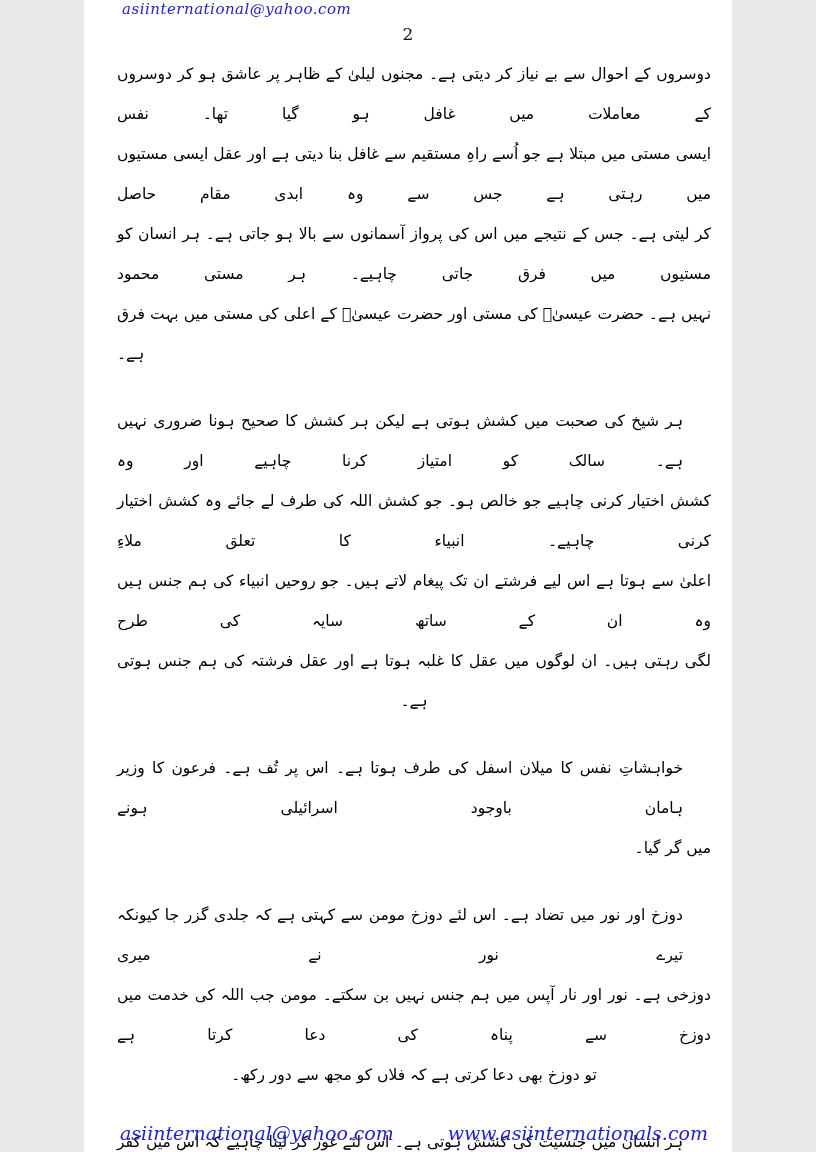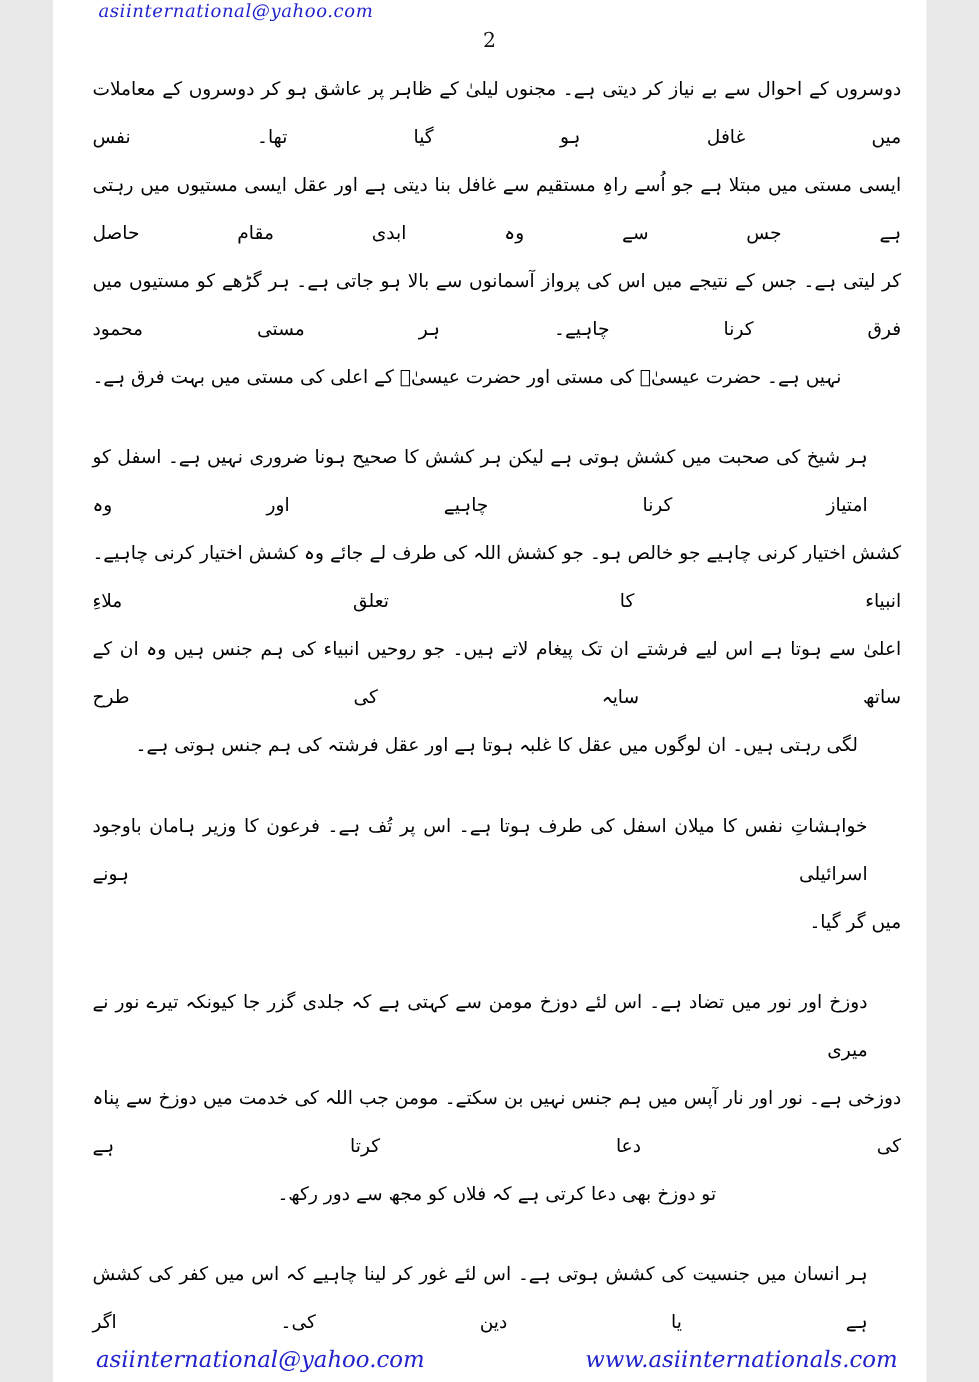--- a/index.html
+++ b/index.html
@@ -1,17 +1,17 @@
 <!DOCTYPE html>
 <html lang="ur"><head>
 <meta charset="utf-8">
 <style>
   html,body{margin:0;padding:0;background:#e8e8e8;}
   .page{
-    width:728px;height:1152px;background:#ffffff;position:relative;
+    width:648px;height:1152px;background:#ffffff;position:relative;
     margin:0 auto;overflow:hidden;
     font-family:"DejaVu Sans",sans-serif;color:#000;
   }
   .header-email{
     position:absolute;top:0px;left:38px;
     font-family:"DejaVu Serif",serif;font-style:italic;
     font-size:15px;color:#2222cc;letter-spacing:0.5px;
   }
   .page-number{
     position:absolute;top:24px;left:0;right:0;text-align:center;
@@ -47,25 +47,25 @@
   <div class="header-email">asiinternational@yahoo.com</div>
 
   <div class="page-number">2</div>
 
   <div class="body-text">
 
     <div>
         <div class="para">
           <div class="line">دوسروں کے احوال سے بے نیاز کر دیتی ہے۔ مجنوں لیلیٰ کے ظاہر پر عاشق ہو کر دوسروں کے معاملات میں غافل ہو گیا تھا۔ نفس</div>
           <div class="line">ایسی مستی میں مبتلا ہے جو اُسے راہِ مستقیم سے غافل بنا دیتی ہے اور عقل ایسی مستیوں میں رہتی ہے جس سے وہ ابدی مقام حاصل</div>
-          <div class="line">کر لیتی ہے۔ جس کے نتیجے میں اس کی پرواز آسمانوں سے بالا ہو جاتی ہے۔ ہر گڑھے کو مستیوں میں فرق کرنا چاہیے۔ ہر مستی محمود</div>
+          <div class="line">کر لیتی ہے۔ جس کے نتیجے میں اس کی پرواز آسمانوں سے بالا ہو جاتی ہے۔ ہر انسان کو مستیوں میں فرق جاتی چاہیے۔ ہر مستی محمود</div>
           <div class="line last-left">نہیں ہے۔ حضرت عیسیٰؑ کی مستی اور حضرت عیسیٰؑ کے اعلی کی مستی میں بہت فرق ہے۔</div>
         </div>
         <div class="para">
-          <div class="line first">ہر شیخ کی صحبت میں کشش ہوتی ہے لیکن ہر کشش کا صحیح ہونا ضروری نہیں ہے۔ اسفل کو امتیاز کرنا چاہیے اور وہ</div>
+          <div class="line first">ہر شیخ کی صحبت میں کشش ہوتی ہے لیکن ہر کشش کا صحیح ہونا ضروری نہیں ہے۔ سالک کو امتیاز کرنا چاہیے اور وہ</div>
           <div class="line">کشش اختیار کرنی چاہیے جو خالص ہو۔ جو کشش اللہ کی طرف لے جائے وہ کشش اختیار کرنی چاہیے۔ انبیاء کا تعلق ملاءِ</div>
           <div class="line">اعلیٰ سے ہوتا ہے اس لیے فرشتے ان تک پیغام لاتے ہیں۔ جو روحیں انبیاء کی ہم جنس ہیں وہ ان کے ساتھ سایہ کی طرح</div>
           <div class="line last-center">لگی رہتی ہیں۔ ان لوگوں میں عقل کا غلبہ ہوتا ہے اور عقل فرشتہ کی ہم جنس ہوتی ہے۔</div>
         </div>
         <div class="para">
           <div class="line first">خواہشاتِ نفس کا میلان اسفل کی طرف ہوتا ہے۔ اس پر تُف ہے۔ فرعون کا وزیر ہامان باوجود اسرائیلی ہونے</div>
           <div class="line last-right">میں گر گیا۔</div>
         </div>
         <div class="para">
           <div class="line first">دوزخ اور نور میں تضاد ہے۔ اس لئے دوزخ مومن سے کہتی ہے کہ جلدی گزر جا کیونکہ تیرے نور نے میری</div>

